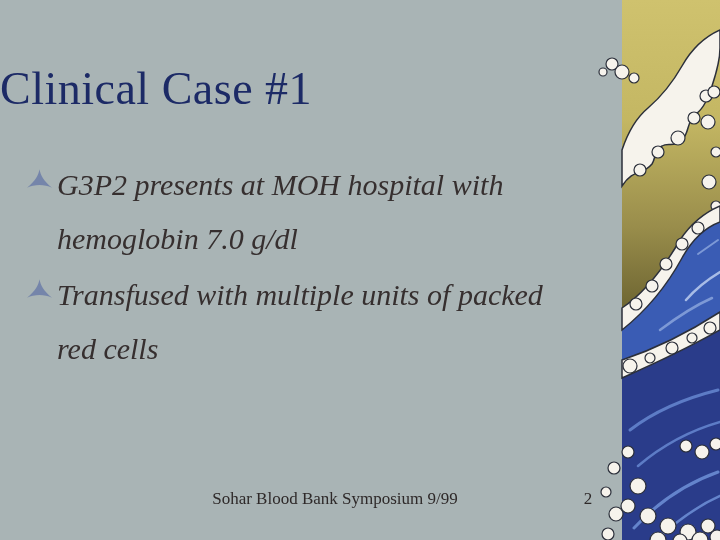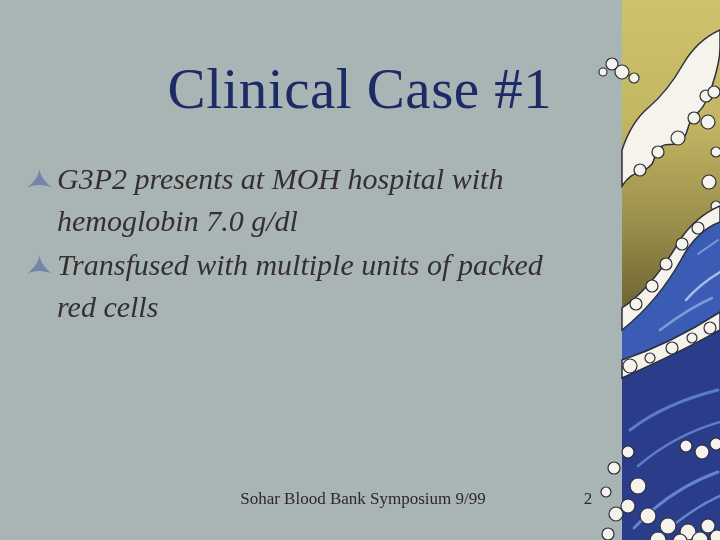--- a/index.html
+++ b/index.html
@@ -6,22 +6,22 @@
   .slide{
     position:relative;
     width:720px;height:540px;
     background:#a9b4b5;
     overflow:hidden;
     font-family:"Liberation Serif", serif;
   }
   .title{
     position:absolute;
     top:62px;left:0;width:720px;
-    text-align:center;
-    font-size:57px;
+    text-align:left;
+    font-size:46px;
     line-height:54px;
     color:#1c2a66;
     letter-spacing:0.5px;
   }
   .content{
     position:absolute;
     top:158px;left:26px;width:560px;
   }
   .bullet-item{
     display:flex;
@@ -29,31 +29,30 @@
     margin-bottom:2px;
   }
   .bullet-marker{
     flex:0 0 auto;
     width:27px;height:21px;
     margin:10px 4px 0 0;
   }
   .bullet-text{
     font-style:italic;
     font-size:30px;
-    line-height:42px;
+    line-height:54px;
     color:#362f2f;
     width:528px;
   }
   .footer{
     position:absolute;
     top:489px;left:0;width:670px;
     text-align:center;
     font-size:17px;
     color:#2e2929;
-    margin-left:28px;
   }
   .page-number{
     position:absolute;
     top:489px;left:578px;width:20px;
     text-align:center;
     font-size:17px;
     color:#2e2929;
   }
   .wave-strip{
     position:absolute;

